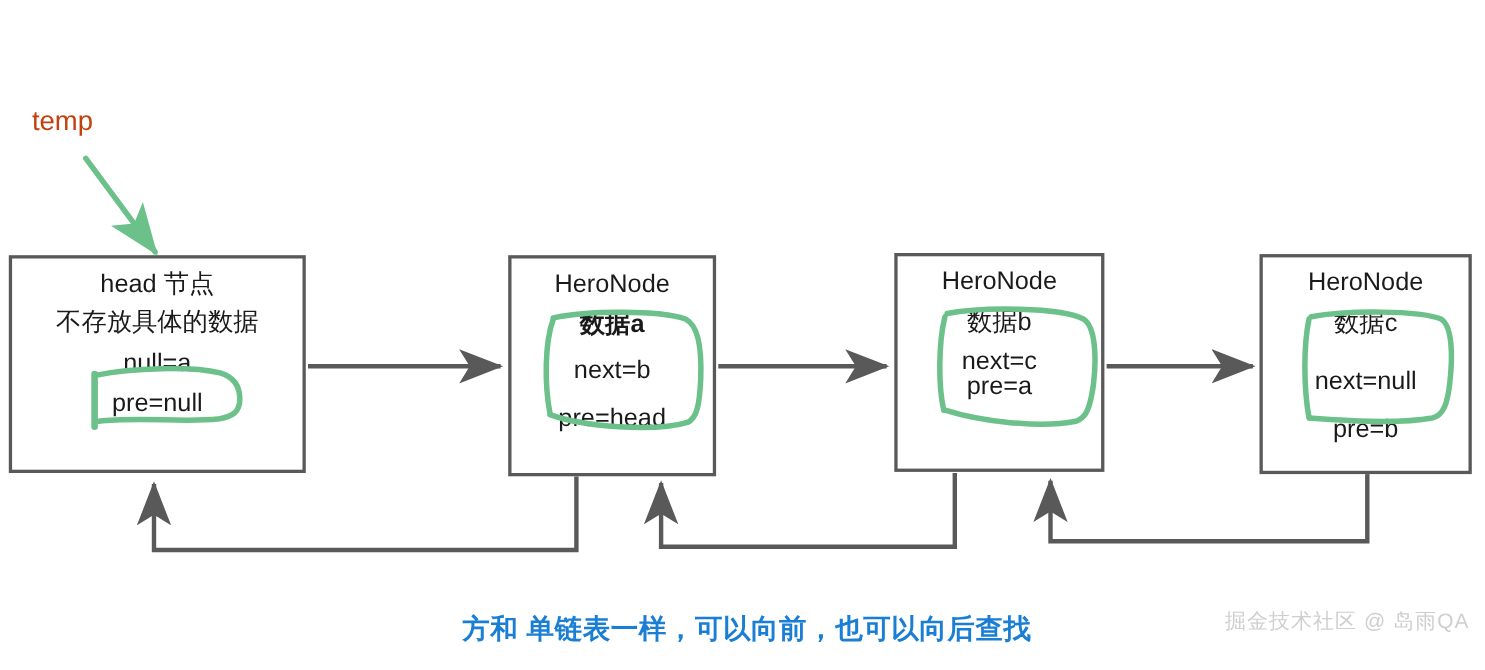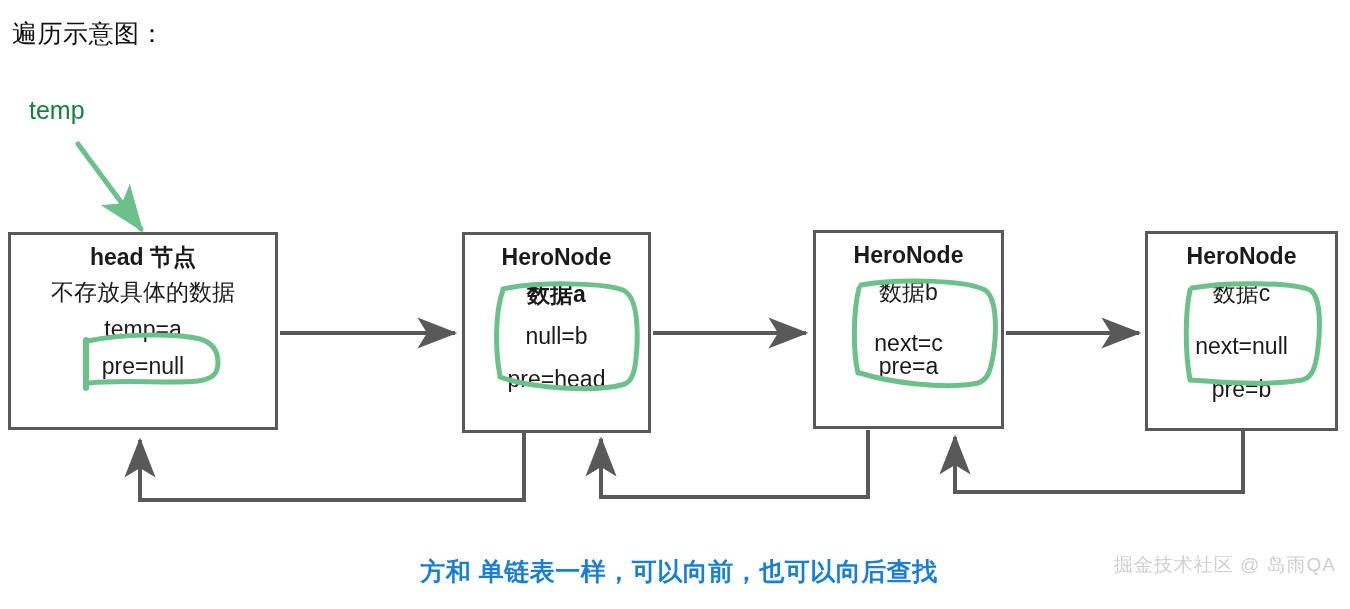--- a/index.html
+++ b/index.html
@@ -26,21 +26,21 @@
     font-size: 25px;
     color: #111111;
     letter-spacing: 0.5px;
     white-space: nowrap;
   }
   .temp-label {
     position: absolute;
     left: 29px;
     top: 96px;
     font-size: 25px;
-    color: #15803d;
+    color: #c2410c;
     white-space: nowrap;
     text-align: center;
   }
   .node-box {
     position: absolute;
     box-sizing: border-box;
     border: 3px solid #595959;
     background: #ffffff;
     display: flex;
     flex-direction: column;
@@ -49,40 +49,40 @@
     padding-top: 11px;
     z-index: 3;
   }
   .node-line {
     font-size: 23px;
     color: #1a1a1a;
     line-height: 1.0;
     white-space: nowrap;
     text-align: center;
   }
-  .node-line.title-line { margin-bottom: 17px; font-weight: bold; }
+  .node-line.title-line { margin-bottom: 17px; }
   .node-line.sub-line { margin-bottom: 16px; }
   .node-line.mid-line { margin-bottom: 18px; }
   .node-line.last-line { margin-bottom: 0; }
 
   #box1 { left: 8px;   top: 232px; width: 270px; height: 198px; }
   #box2 { left: 462px; top: 232px; width: 189px; height: 201px; }
   #box3 { left: 813px; top: 230px; width: 191px; height: 199px; }
   #box4 { left: 1145px;top: 231px; width: 193px; height: 200px; }
 
   #box1 .title-line { margin-bottom: 12px; }
   #box1 .sub-line   { margin-bottom: 14px; }
   #box1 .mid-line   { margin-bottom: 14px; }
 
   #box2 .title-line { margin-bottom: 14px; }
   #box2 .mid-line   { margin-bottom: 19px; font-weight: bold; }
   #box2 .mid-line2  { margin-bottom: 20px; }
 
   #box3 .title-line { margin-bottom: 14px; }
-  #box3 .mid-line   { margin-bottom: 28px; }
+  #box3 .mid-line   { margin-bottom: 12px; }
   #box3 .mid-line2  { }
 
   #box4 .title-line { margin-bottom: 14px; }
   #box4 .mid-line   { margin-bottom: 30px; }
   #box4 .mid-line2  { margin-bottom: 20px; }
 
   .svg-layer {
     position: absolute;
     left: 0; top: 0;
     width: 1350px;
@@ -112,21 +112,20 @@
     color: #cfcfcf;
     white-space: nowrap;
     letter-spacing: 1px;
   }
 </style>
 </head>
 <body>
 
 <div id="canvas">
 
-  <div class="title-text">遍历示意图：</div>
   <div class="temp-label">temp</div>
 
   <svg class="svg-layer svg-under" viewBox="0 0 1350 609" xmlns="http://www.w3.org/2000/svg">
     <defs>
       <marker id="arrowR" markerWidth="11" markerHeight="11" refX="9.4" refY="4.2" orient="auto" markerUnits="strokeWidth">
         <path d="M0,0.3 L10,4.2 L0,8.1 L2.4,4.2 Z" fill="#595959"></path>
       </marker>
       <marker id="arrowU" markerWidth="11" markerHeight="11" refX="9.4" refY="4.2" orient="auto" markerUnits="strokeWidth">
         <path d="M0,0.3 L10,4.2 L0,8.1 L2.4,4.2 Z" fill="#595959"></path>
       </marker>
@@ -152,28 +151,28 @@
       <path d="M868,430 L868,497 L601,497 L601,439" fill="none" stroke="#595959" stroke-width="4" marker-end="url(#arrowU)"></path>
     </g>
     <g>
       <path d="M1243,431 L1243,492 L955,492 L955,437" fill="none" stroke="#595959" stroke-width="4" marker-end="url(#arrowU)"></path>
     </g>
   </svg>
 
   <div class="node-box" id="box1">
     <div class="node-line title-line">head 节点</div>
     <div class="node-line sub-line">不存放具体的数据</div>
-    <div class="node-line mid-line">temp=a</div>
+    <div class="node-line mid-line">null=a</div>
     <div class="node-line last-line">pre=null</div>
   </div>
 
   <div class="node-box" id="box2">
     <div class="node-line title-line">HeroNode</div>
     <div class="node-line mid-line">数据a</div>
-    <div class="node-line mid-line2">null=b</div>
+    <div class="node-line mid-line2">next=b</div>
     <div class="node-line last-line">pre=head</div>
   </div>
 
   <div class="node-box" id="box3">
     <div class="node-line title-line">HeroNode</div>
     <div class="node-line mid-line">数据b</div>
     <div class="node-line mid-line2">next=c</div>
     <div class="node-line last-line">pre=a</div>
   </div>
 

